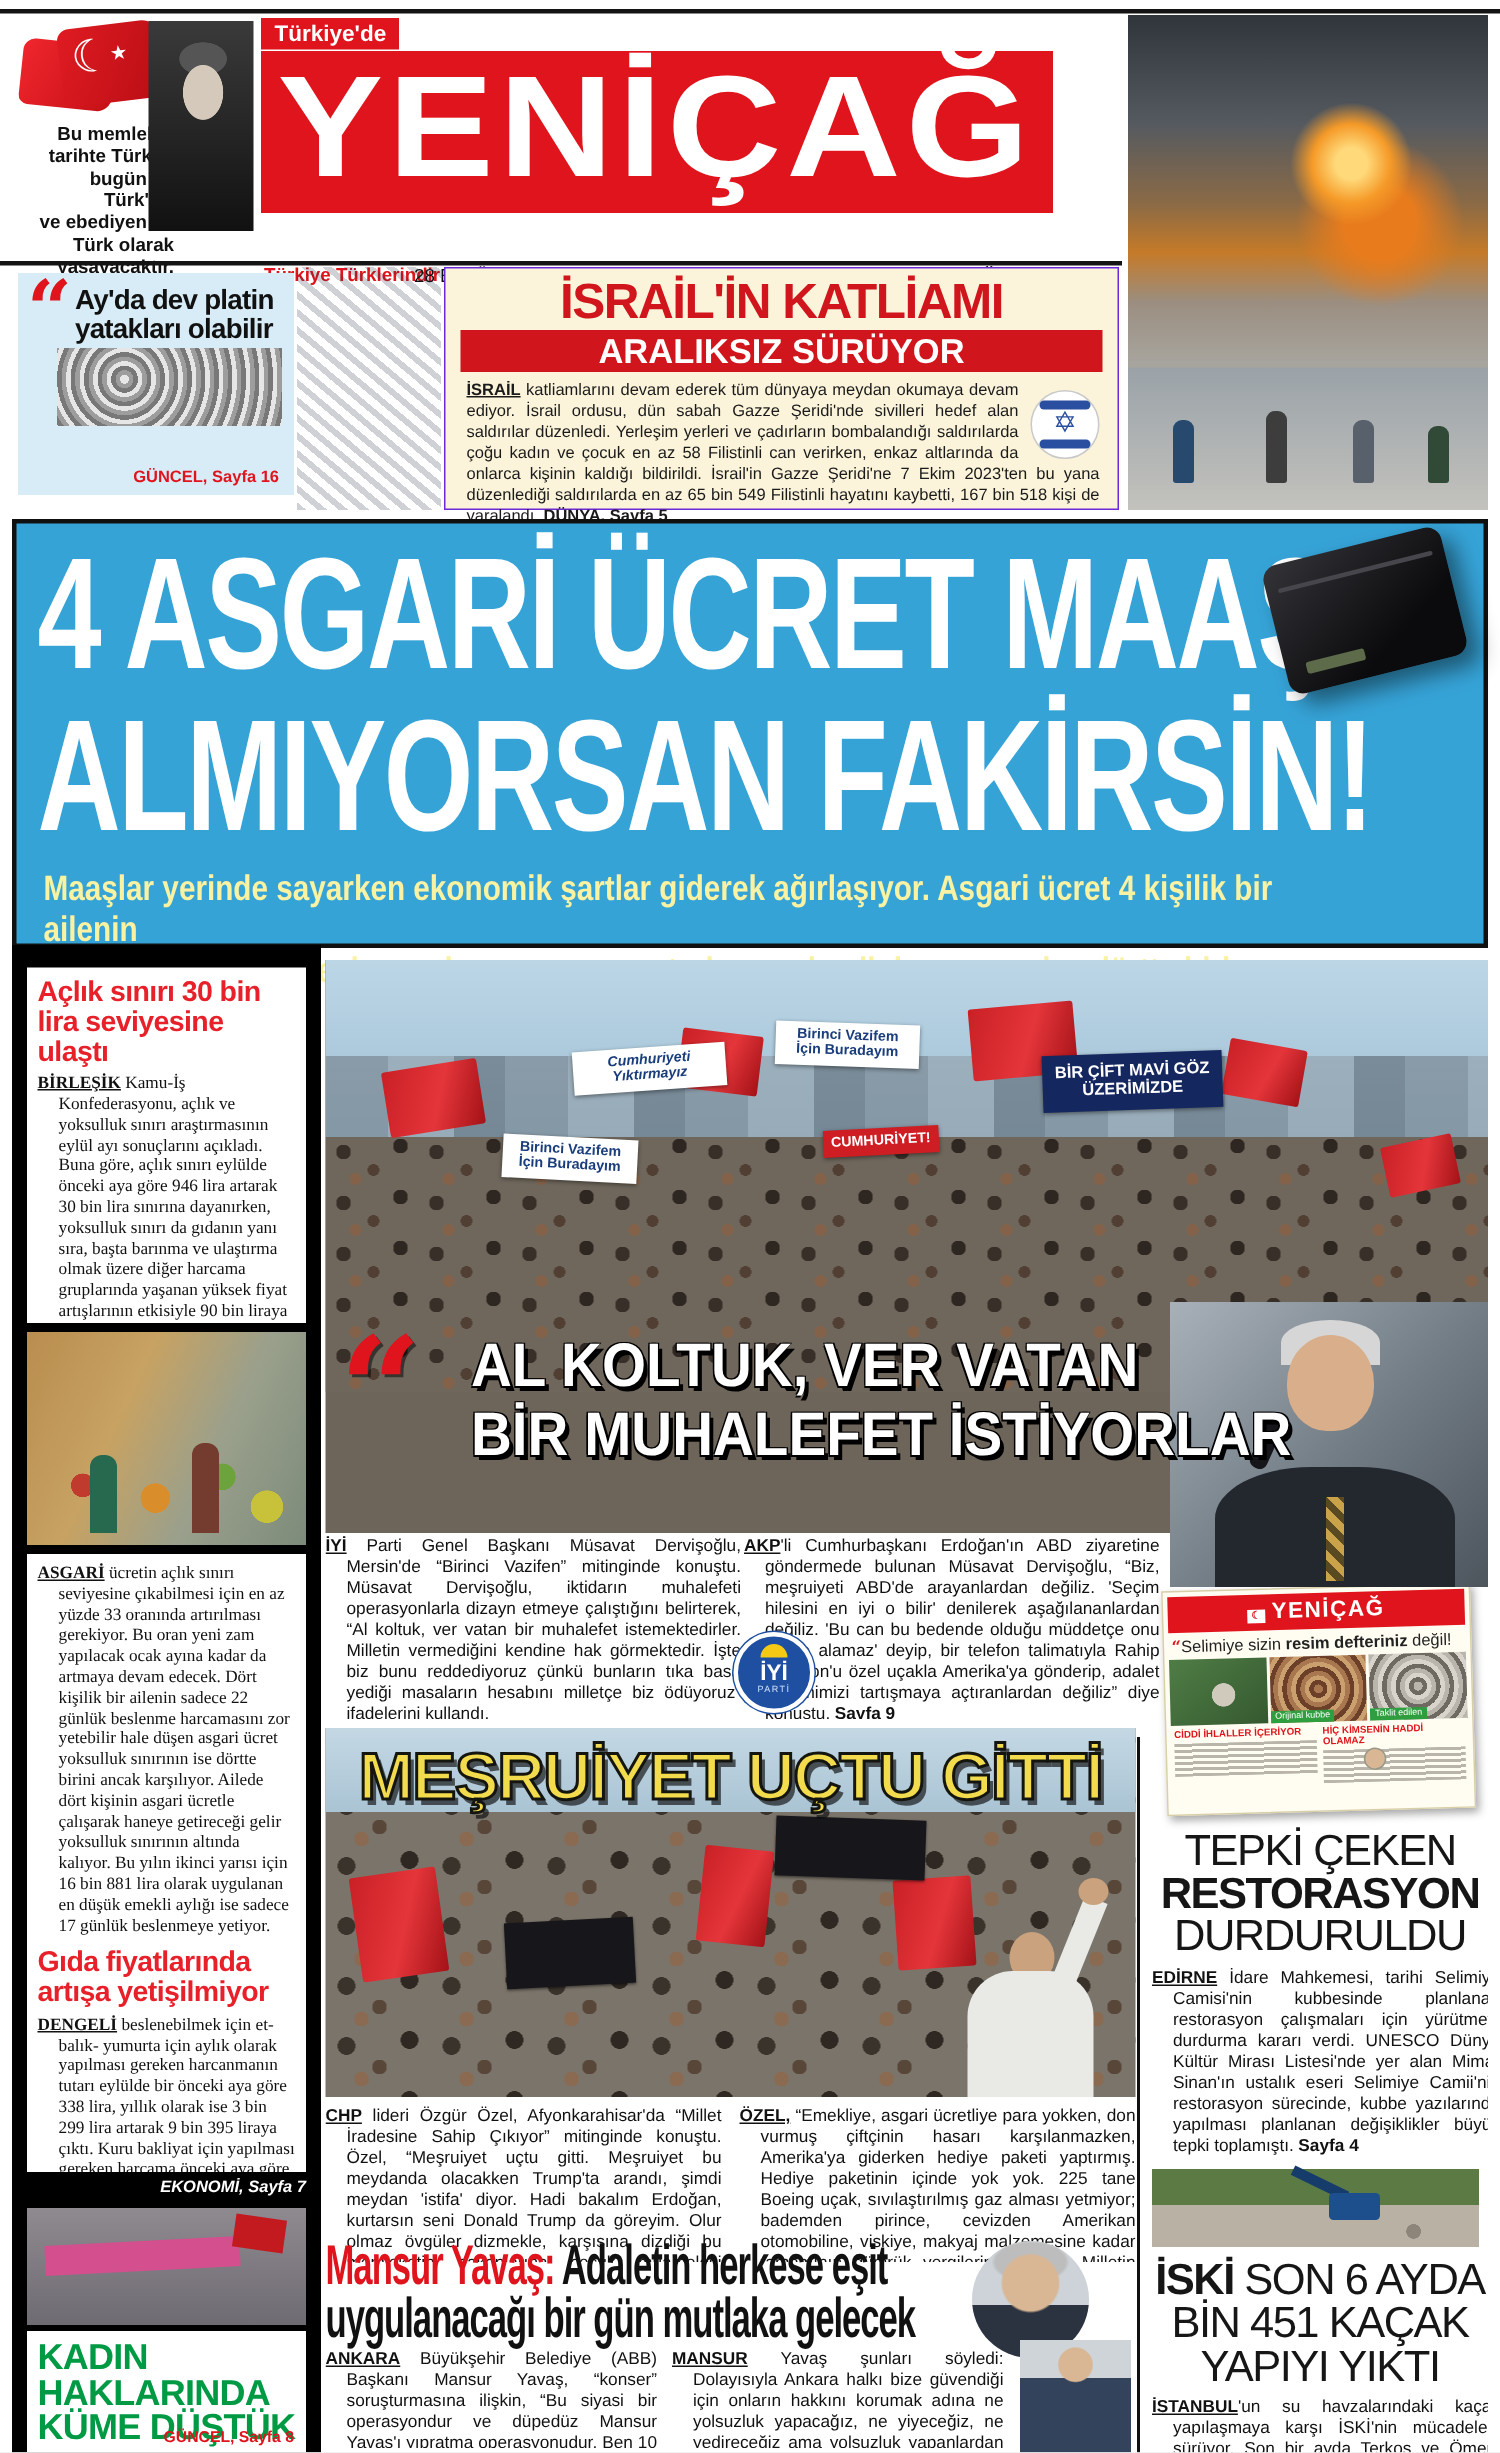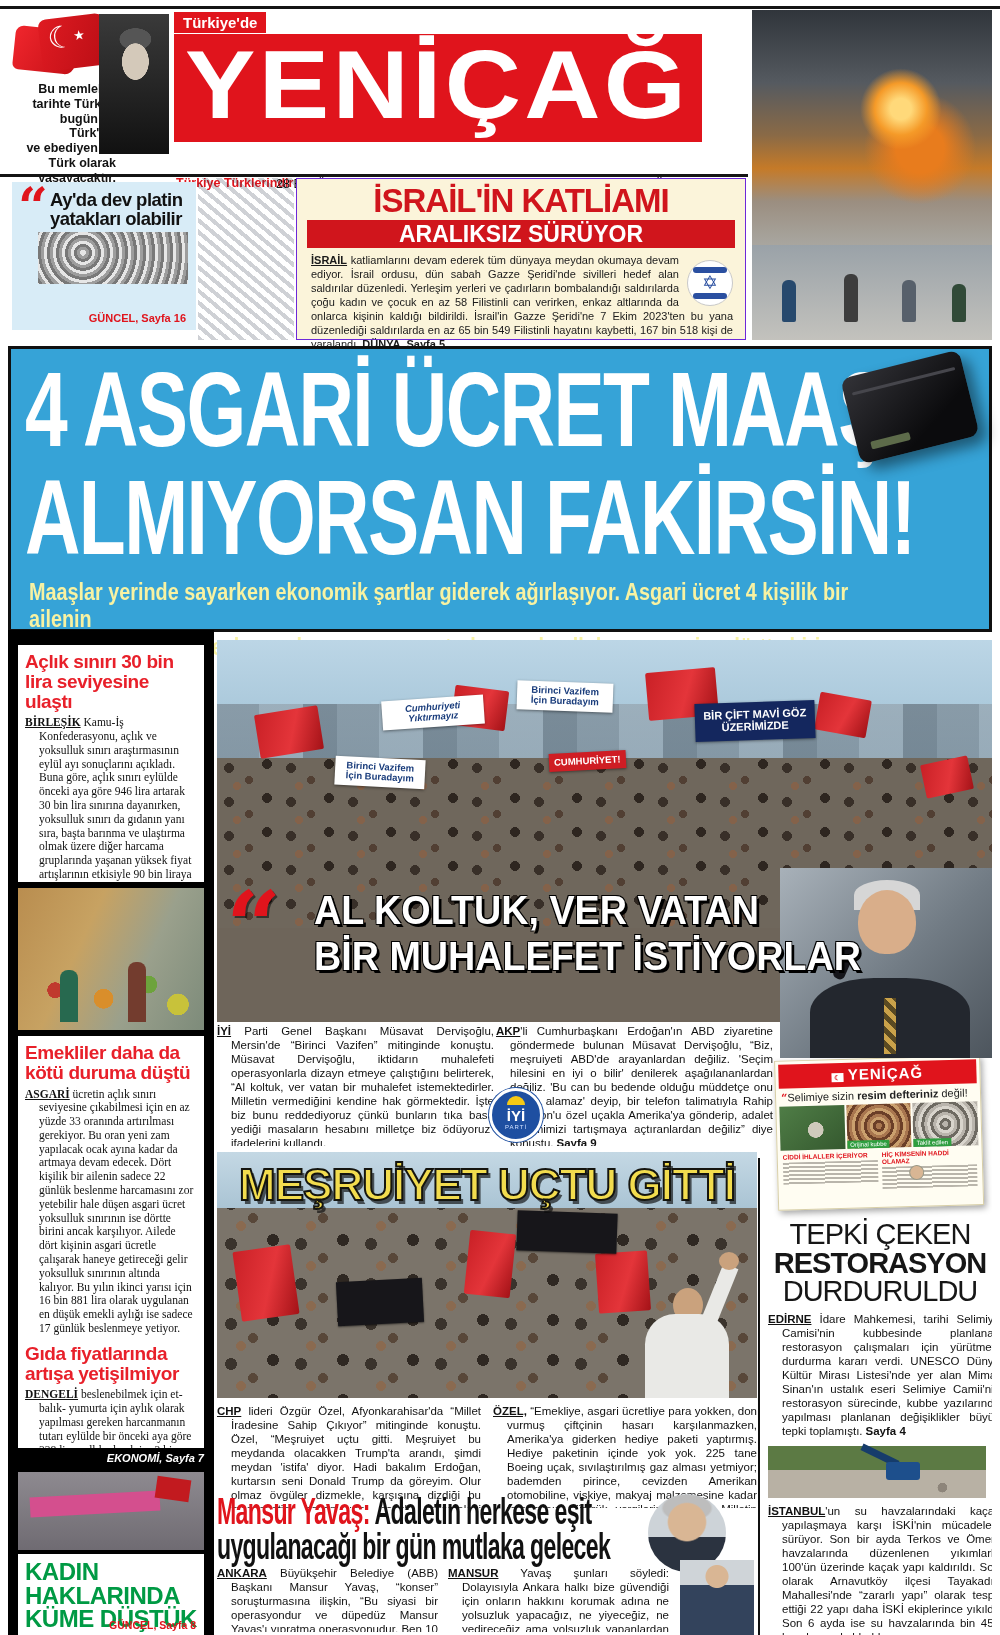--- a/index.html
+++ b/index.html
@@ -310,21 +310,20 @@
   <div class="abs" id="leftcol">
     <div class="lc-card" id="lc-card1">
       <h3 class="red-title">Açlık sınırı 30 bin lira seviyesine ulaştı</h3>
       <p class="lc-body serif hang"><b class="lead">BİRLEŞİK</b><span> Kamu-İş Konfederasyonu, açlık ve yoksulluk sınırı araştırmasının eylül ayı sonuçlarını açıkladı. Buna göre, açlık sınırı eylülde önceki aya göre 946 lira artarak 30 bin lira sınırına dayanırken, yoksulluk sınırı da gıdanın yanı sıra, başta barınma ve ulaştırma olmak üzere diğer harcama gruplarında yaşanan yüksek fiyat artışlarının etkisiyle 90 bin liraya yaklaştı. Eylülde açlık sınırı 29 bin 390 liraya, yoksulluk sınırı da 89 bin 856 liraya çıktı. Açlık sınırı asgari ücretin 7 bin 286 lira üzerine yükseldi, yoksulluk sınırı ise 4 asgari ücretin toplamını aştı.</span></p>
     </div>
     <div id="lc-photo1">
       <div class="fig a"></div>
       <div class="fig b"></div>
     </div>
     <div class="lc-card" id="lc-card2">
-      <h3 class="red-title">Emekliler daha da kötü duruma düştü</h3>
       <p class="lc-body serif hang"><b class="lead">ASGARİ</b><span> ücretin açlık sınırı seviyesine çıkabilmesi için en az yüzde 33 oranında artırılması gerekiyor. Bu oran yeni zam yapılacak ocak ayına kadar da artmaya devam edecek. Dört kişilik bir ailenin sadece 22 günlük beslenme harcamasını zor yetebilir hale düşen asgari ücret yoksulluk sınırının ise dörtte birini ancak karşılıyor. Ailede dört kişinin asgari ücretle çalışarak haneye getireceği gelir yoksulluk sınırının altında kalıyor. Bu yılın ikinci yarısı için 16 bin 881 lira olarak uygulanan en düşük emekli aylığı ise sadece 17 günlük beslenmeye yetiyor.</span></p>
       <h3 class="red-title" style="margin-top:8px;">Gıda fiyatlarında artışa yetişilmiyor</h3>
       <p class="lc-body serif hang"><b class="lead">DENGELİ</b><span> beslenebilmek için et- balık- yumurta için aylık olarak yapılması gereken harcanmanın tutarı eylülde bir önceki aya göre 338 lira, yıllık olarak ise 3 bin 299 lira artarak 9 bin 395 liraya çıktı. Kuru bakliyat için yapılması gereken harcama önceki aya göre 29 lira, geçen yıla göre ise 96 liralık artışla 524 lira oldu. Eylülde 305 lira zamlanarak 6 bin 94 liraya yükselen süt, yoğurt ve peynir için yapılması gereken harcama son bir yılda ise bin 454 lira arttı. Sebze için harcama ise 1 ayda 184 lira, 1 yılda da 784 lira artarak 3 bin 208 lira olarak gerçekleşti.</span></p>
     </div>
     <div id="lc-econ">EKONOMİ, Sayfa 7</div>
     <div id="lc-photo2">
       <div class="ban"></div>
       <div class="fl"></div>
     </div>
     <div class="lc-card" id="lc-card3">
@@ -440,16 +439,21 @@
       <div class="w700">RESTORASYON</div>
       <div class="w400">DURDURULDU</div>
     </div>
     <p class="sb-body hang"><b class="lead">EDİRNE</b><span> İdare Mahkemesi, tarihi Selimiye Camisi'nin kubbesinde planlanan restorasyon çalışmaları için yürütmeyi durdurma kararı verdi. UNESCO Dünya Kültür Mirası Listesi'nde yer alan Mimar Sinan'ın ustalık eseri Selimiye Camii'nin restorasyon sürecinde, kubbe yazılarında yapılması planlanan değişiklikler büyük tepki toplamıştı.</span><b class="pgref">Sayfa 4</b></p>
 
     <div id="digger">
       <div class="arm2"></div>
       <div class="cab"></div>
     </div>
 
+    <div class="sb-h" id="iski-h">
+      <div><b>İSKİ</b><span class="w400"> SON 6 AYDA</span></div>
+      <div class="w400">BİN 451 KAÇAK</div>
+      <div class="w400">YAPIYI YIKTI</div>
+    </div>
     <p class="sb-body hang"><b class="lead">İSTANBUL</b><span>'un su havzalarındaki kaçak yapılaşmaya karşı İSKİ'nin mücadelesi sürüyor. Son bir ayda Terkos ve Ömerli havzalarında düzenlenen yıkımlarla 100'ün üzerinde kaçak yapı kaldırıldı. Son olarak Arnavutköy ilçesi Tayakadın Mahallesi'nde “zararlı yapı” olarak tespit ettiği 22 yapı daha İSKİ ekiplerince yıkıldı. Son 6 ayda ise su havzalarında bin 451 kaçak yapı kaldırıldı.</span></p>
   </div>
 
 </div>
 
 </body></html>

